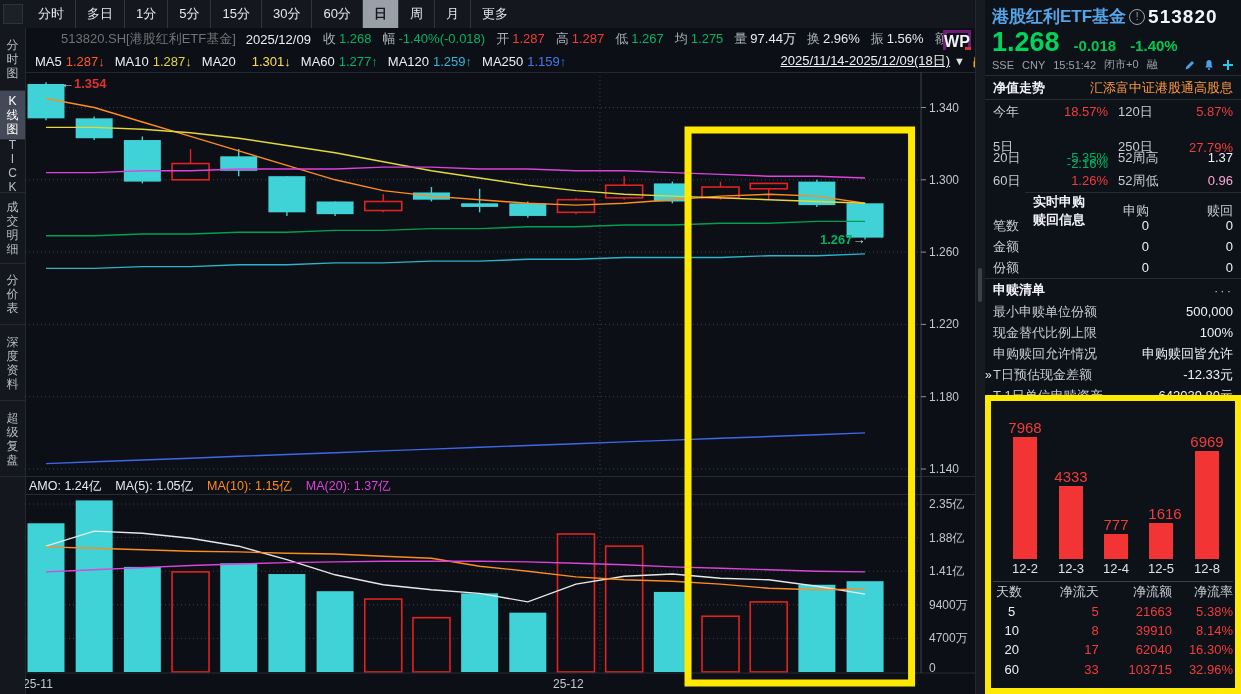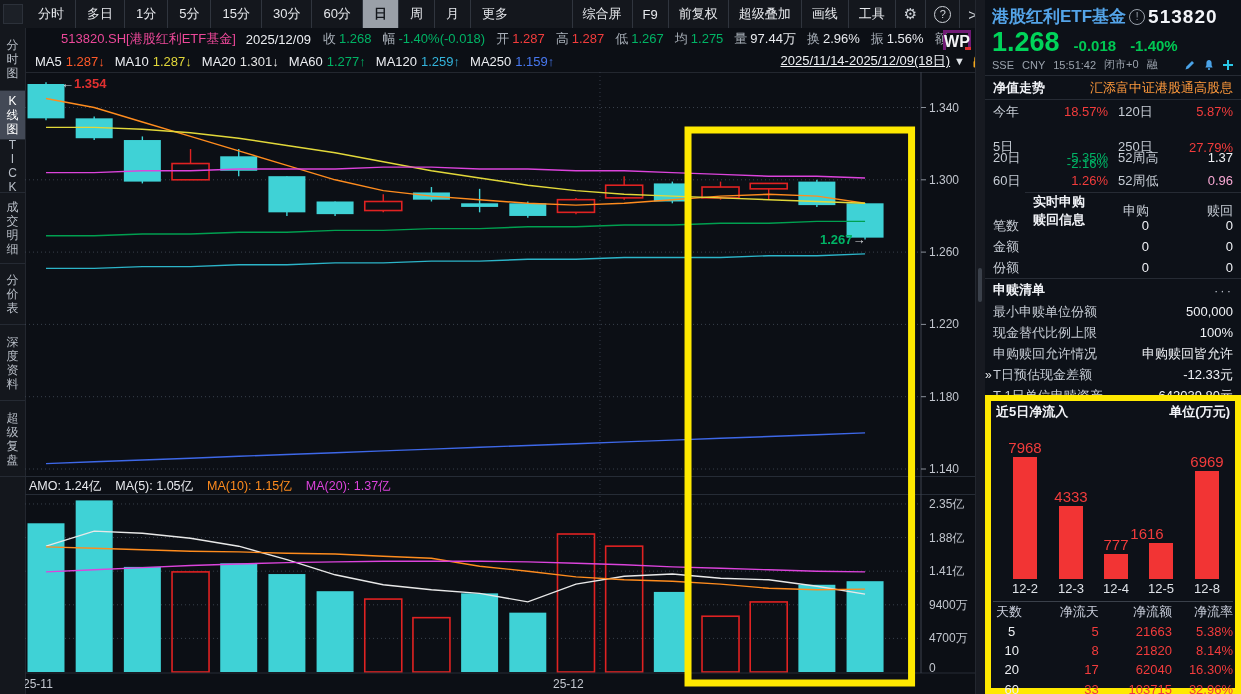--- a/index.html
+++ b/index.html
@@ -14,21 +14,21 @@
   .tab{padding:0 11px;height:100%;display:flex;align-items:center;color:#e6e8ec;cursor:default;white-space:nowrap;}
   .tab:not(:first-child){border-left:1px solid #30353e;}
   .tab.sel{background:#9aa0a8;color:#14171c;font-weight:bold;}
   #actions{display:flex;height:100%;align-items:center;margin-left:auto;}
   .act{padding:0 10px;height:100%;display:flex;align-items:center;color:#e6e8ec;white-space:nowrap;border-left:1px solid #30353e;}
   .icon-act{padding:0 8px;border-left:1px solid #30353e;height:100%;display:flex;align-items:center;color:#cfd3d9;font-size:15px;}
   .qcircle{display:inline-flex;width:15px;height:15px;border:1px solid #cfd3d9;border-radius:50%;
            align-items:center;justify-content:center;font-size:11px;}
   #inforow{position:absolute;left:25px;top:28px;width:960px;height:22px;display:flex;align-items:center;
            background:#0c0f15;border-bottom:1px solid #1d222b;white-space:nowrap;overflow:hidden;}
-  #inforow .sym{margin:0 10px 0 36px;color:#ec4899;}
+  #inforow .sym{margin:0 10px 0 36px;color:#737373;}
   #inforow .dt{margin-right:12px;color:#eceef2;}
   .ifield{margin-right:11px;}
   .ifield .lb{color:#a8afb8;margin-right:3px;}
   #wp-badge{position:absolute;right:14px;top:2px;width:22px;height:17px;border:3px solid #701a75;color:#f2f3f5;
             font-size:16px;font-weight:bold;display:flex;align-items:center;justify-content:center;}
   #wp-badge:after{content:"";position:absolute;right:-3px;bottom:-3px;width:6px;height:6px;background:#e03030;}
   #marow{position:absolute;left:25px;top:50px;width:960px;height:22px;display:flex;align-items:center;
          background:#0c0f15;border-bottom:1px solid #23272f;white-space:nowrap;}
   .mitem{margin-left:10px;}
   .mitem .lb{color:#eceef2;margin-right:4px;}
@@ -110,33 +110,20 @@
         <div class="tab">1分</div>
         <div class="tab">5分</div>
         <div class="tab">15分</div>
         <div class="tab">30分</div>
         <div class="tab">60分</div>
         <div class="tab sel">日</div>
         <div class="tab">周</div>
         <div class="tab">月</div>
         <div class="tab">更多</div>
       </div>
-    <div id="actions">
-        <div class="act">综合屏</div>
-        <div class="act">F9</div>
-        <div class="act">前复权</div>
-        <div class="act">超级叠加</div>
-        <div class="act">画线</div>
-        <div class="act">工具</div>
-        <div class="icon-act">⚙</div>
-        <div class="icon-act">
-          <span class="qcircle">?</span>
-        </div>
-        <div class="icon-act">&gt;</div>
-      </div>
   </div>
 
   <div id="inforow">
     <span class="sym">513820.SH[港股红利ETF基金]</span>
     <span class="dt">2025/12/09</span>
     <span id="info-fields" style="display:flex;">
         <span class="ifield"><span class="lb">收</span><span class="vl" style="color: rgb(0, 179, 101);">1.268</span></span>
         <span class="ifield"><span class="lb">幅</span><span class="vl" style="color: rgb(0, 179, 101);">-1.40%(-0.018)</span></span>
         <span class="ifield"><span class="lb">开</span><span class="vl" style="color: rgb(242, 60, 60);">1.287</span></span>
         <span class="ifield"><span class="lb">高</span><span class="vl" style="color: rgb(242, 60, 60);">1.287</span></span>
@@ -147,21 +134,21 @@
         <span class="ifield"><span class="lb">振</span><span class="vl" style="color: rgb(232, 234, 238);">1.56%</span></span>
         <span class="ifield"><span class="lb">额</span><span class="vl" style="color: rgb(232, 234, 238);"></span></span>
       </span>
     <span id="wp-badge">WP</span>
   </div>
 
   <div id="marow">
     <span id="ma-items" style="display:flex;">
         <span class="mitem"><span class="lb">MA5</span><span style="color: rgb(255, 90, 42);">1.287↓</span></span>
         <span class="mitem"><span class="lb">MA10</span><span style="color: rgb(226, 216, 58);">1.287↓</span></span>
-        <span class="mitem"><span class="lb">MA20</span><span style="color: #e5e5e5;">1.301↓</span></span>
+        <span class="mitem"><span class="lb">MA20</span><span style="color: #fde047; margin-left: 12px;">1.301↓</span></span>
         <span class="mitem"><span class="lb">MA60</span><span style="color: rgb(0, 179, 101);">1.277↑</span></span>
         <span class="mitem"><span class="lb">MA120</span><span style="color: rgb(52, 180, 220);">1.259↑</span></span>
         <span class="mitem"><span class="lb">MA250</span><span style="color: rgb(72, 120, 240);">1.159↑</span></span>
       </span>
     <span id="marange">
       <span class="rng">2025/11/14-2025/12/09(18日)</span>
       <span class="tri">▼</span>
       <svg width="14" height="15" viewBox="0 0 14 15">
         <path d="M4 7 V5 a3 3 0 0 1 6 0" fill="none" stroke="#f2a81e" stroke-width="1.6"></path>
         <rect x="2.5" y="7" width="9" height="6.5" rx="1" fill="#f2a81e"></rect>
@@ -431,33 +418,29 @@
           <span class="lb">T日预估现金差额</span>
           <span class="v">-12.33元</span>
         </div>
         <div class="ls-row">
           <span class="lb">T-1日单位申赎资产</span>
           <span class="v">642039.80元</span>
         </div>
       </div>
 
     <div id="flow-sec">
-      <div class="flow-head">
-        <span>近5日净流入</span>
-        <span>单位(万元)</span>
-      </div>
       <div id="flow-chart">
           <div class="fbar" style="left: 22px; bottom: 0px; height: 122px;"></div>
           <div class="fval" style="left: 8px; bottom: 123px;">7968</div>
           <div class="fbar" style="left: 68px; bottom: 0px; height: 73px;"></div>
           <div class="fval" style="left: 54px; bottom: 74px;">4333</div>
           <div class="fbar" style="left: 113px; bottom: 0px; height: 25px;"></div>
           <div class="fval" style="left: 99px; bottom: 26px;">777</div>
           <div class="fbar" style="left: 158px; bottom: 0px; height: 36px;"></div>
-          <div class="fval" style="left: 130px; bottom: 37px;">1616</div>
+          <div class="fval" style="left: 148px; bottom: 37px;">1616</div>
           <div class="fbar" style="left: 204px; bottom: 0px; height: 108px;"></div>
           <div class="fval" style="left: 190px; bottom: 109px;">6969</div>
         </div>
       <div id="flow-dates">
           <div class="fdate" style="left: 8px; top: 2px;">12-2</div>
           <div class="fdate" style="left: 54px; top: 2px;">12-3</div>
           <div class="fdate" style="left: 99px; top: 2px;">12-4</div>
           <div class="fdate" style="left: 144px; top: 2px;">12-5</div>
           <div class="fdate" style="left: 190px; top: 2px;">12-8</div>
         </div>
@@ -471,21 +454,21 @@
           </div>
           <div class="ft-row">
             <span class="c0">5</span>
             <span class="c">5</span>
             <span class="c">21663</span>
             <span class="c">5.38%</span>
           </div>
           <div class="ft-row">
             <span class="c0">10</span>
             <span class="c">8</span>
-            <span class="c">21820</span>
+            <span class="c">39910</span>
             <span class="c">8.14%</span>
           </div>
           <div class="ft-row">
             <span class="c0">20</span>
             <span class="c">17</span>
             <span class="c">62040</span>
             <span class="c">16.30%</span>
           </div>
           <div class="ft-row">
             <span class="c0">60</span>

